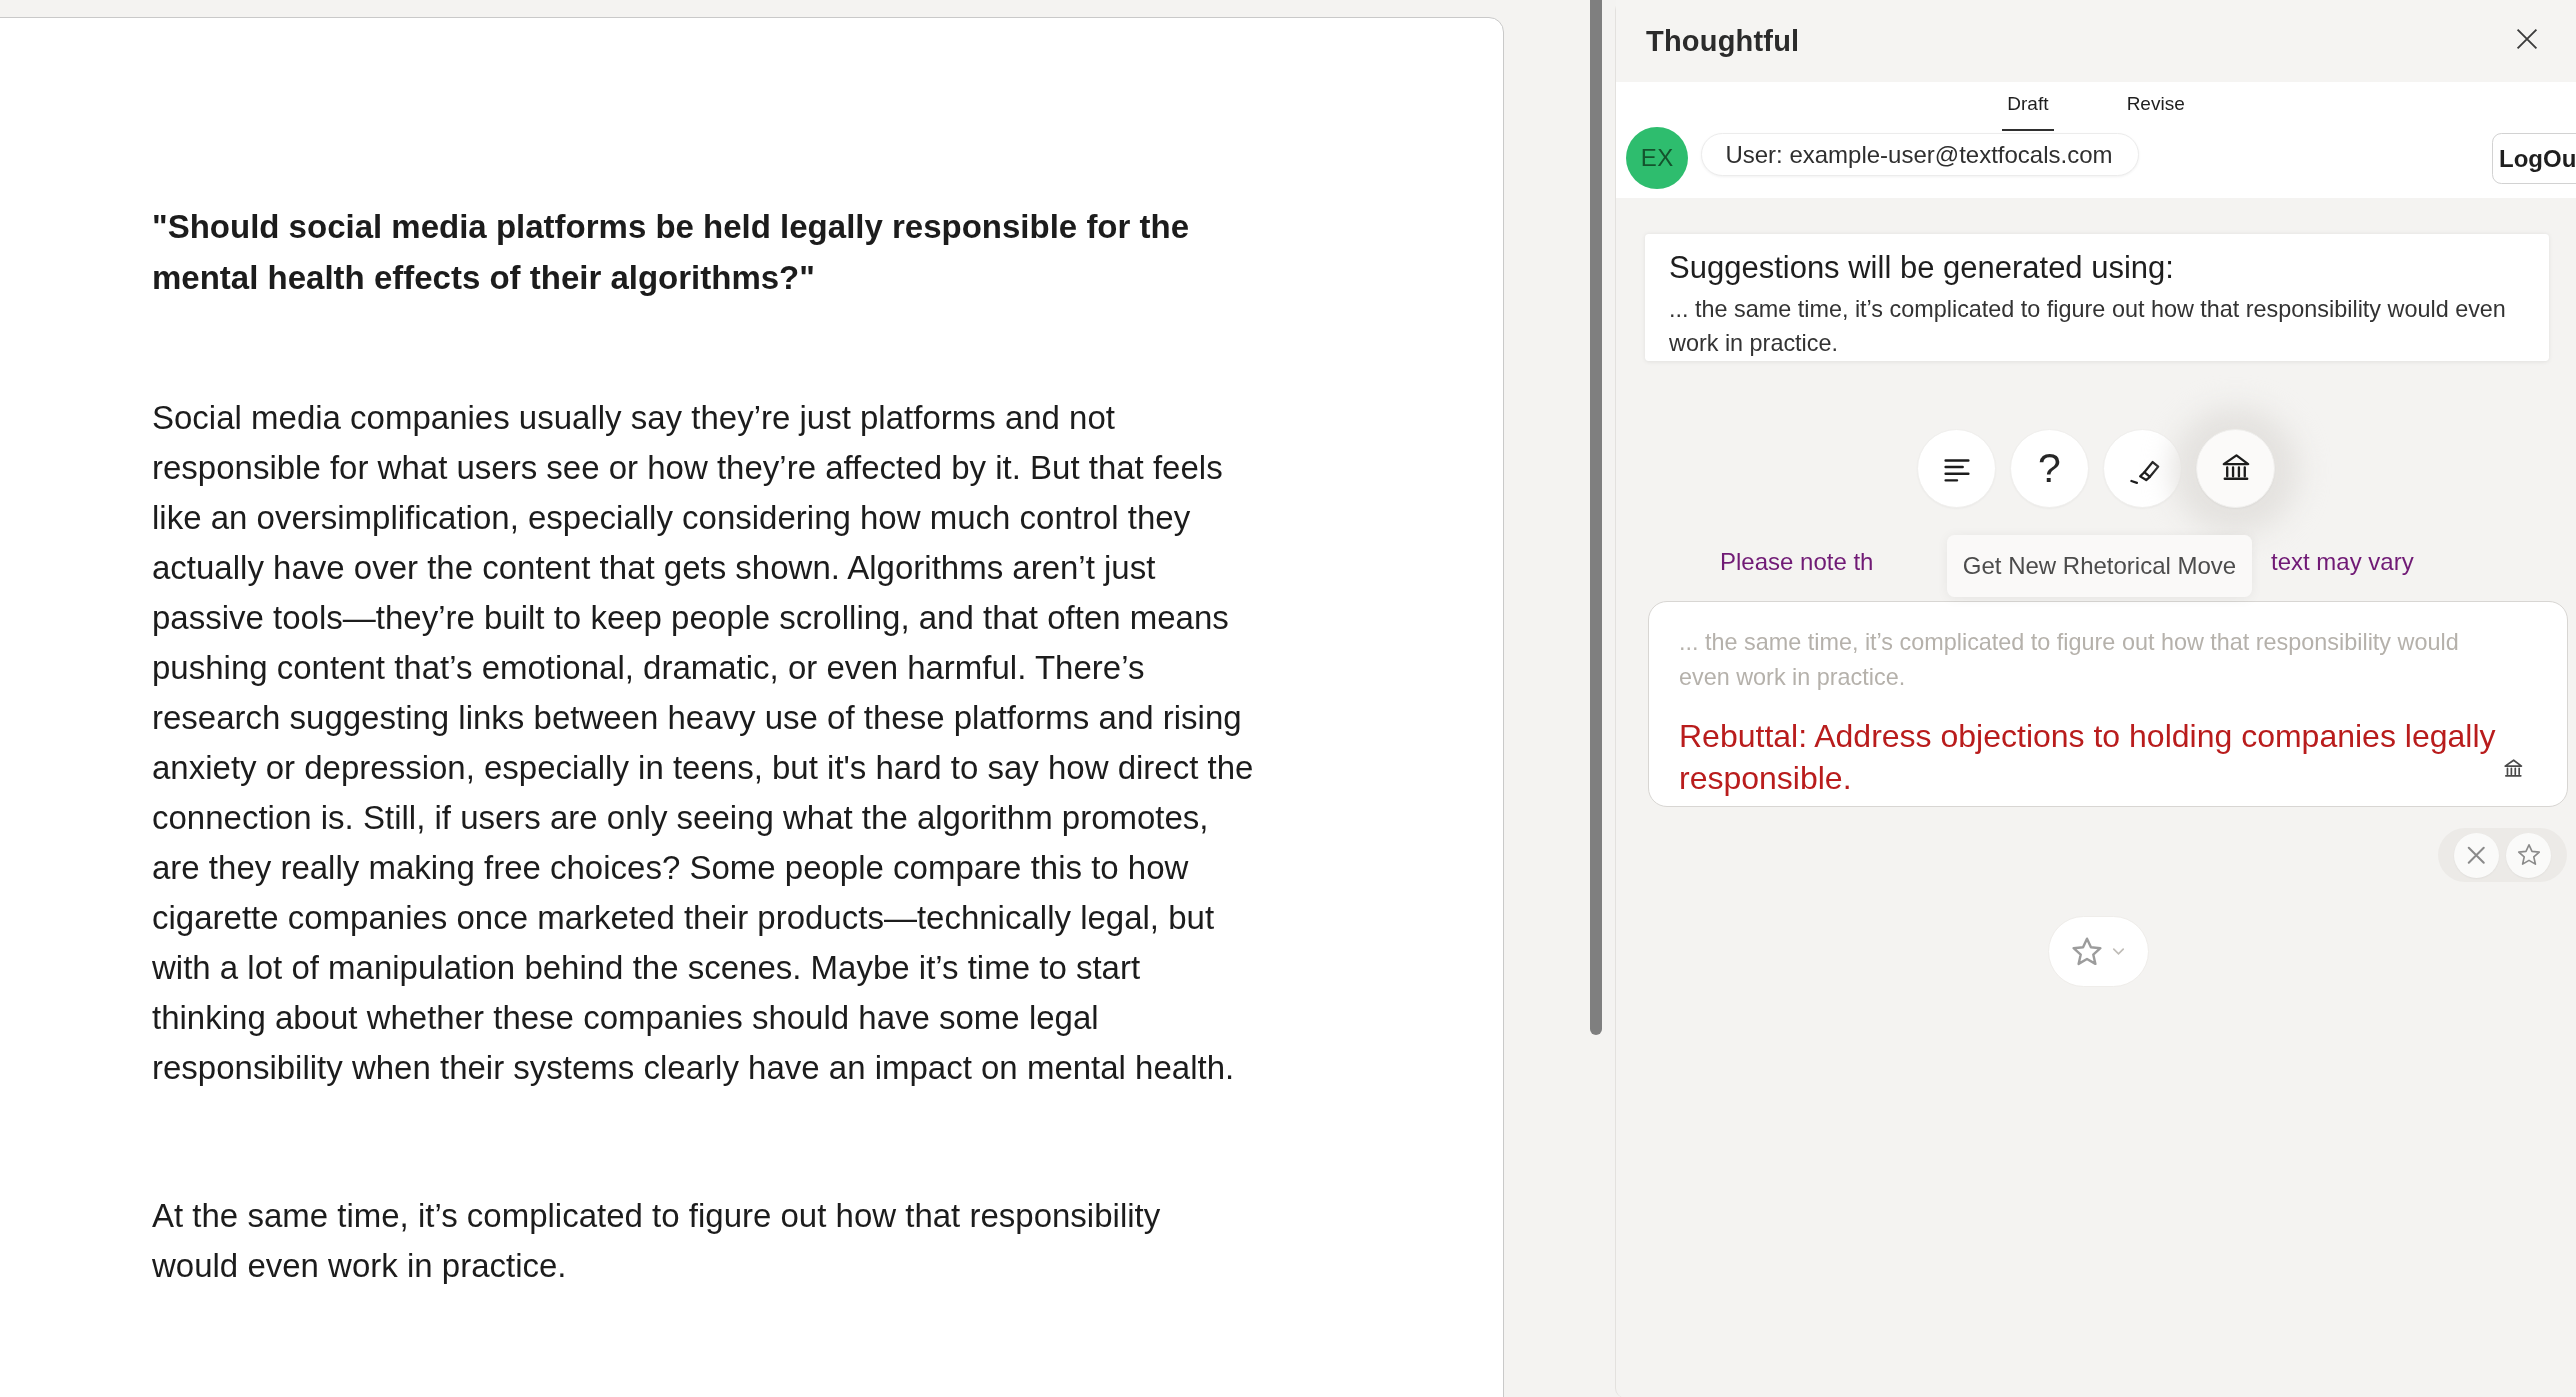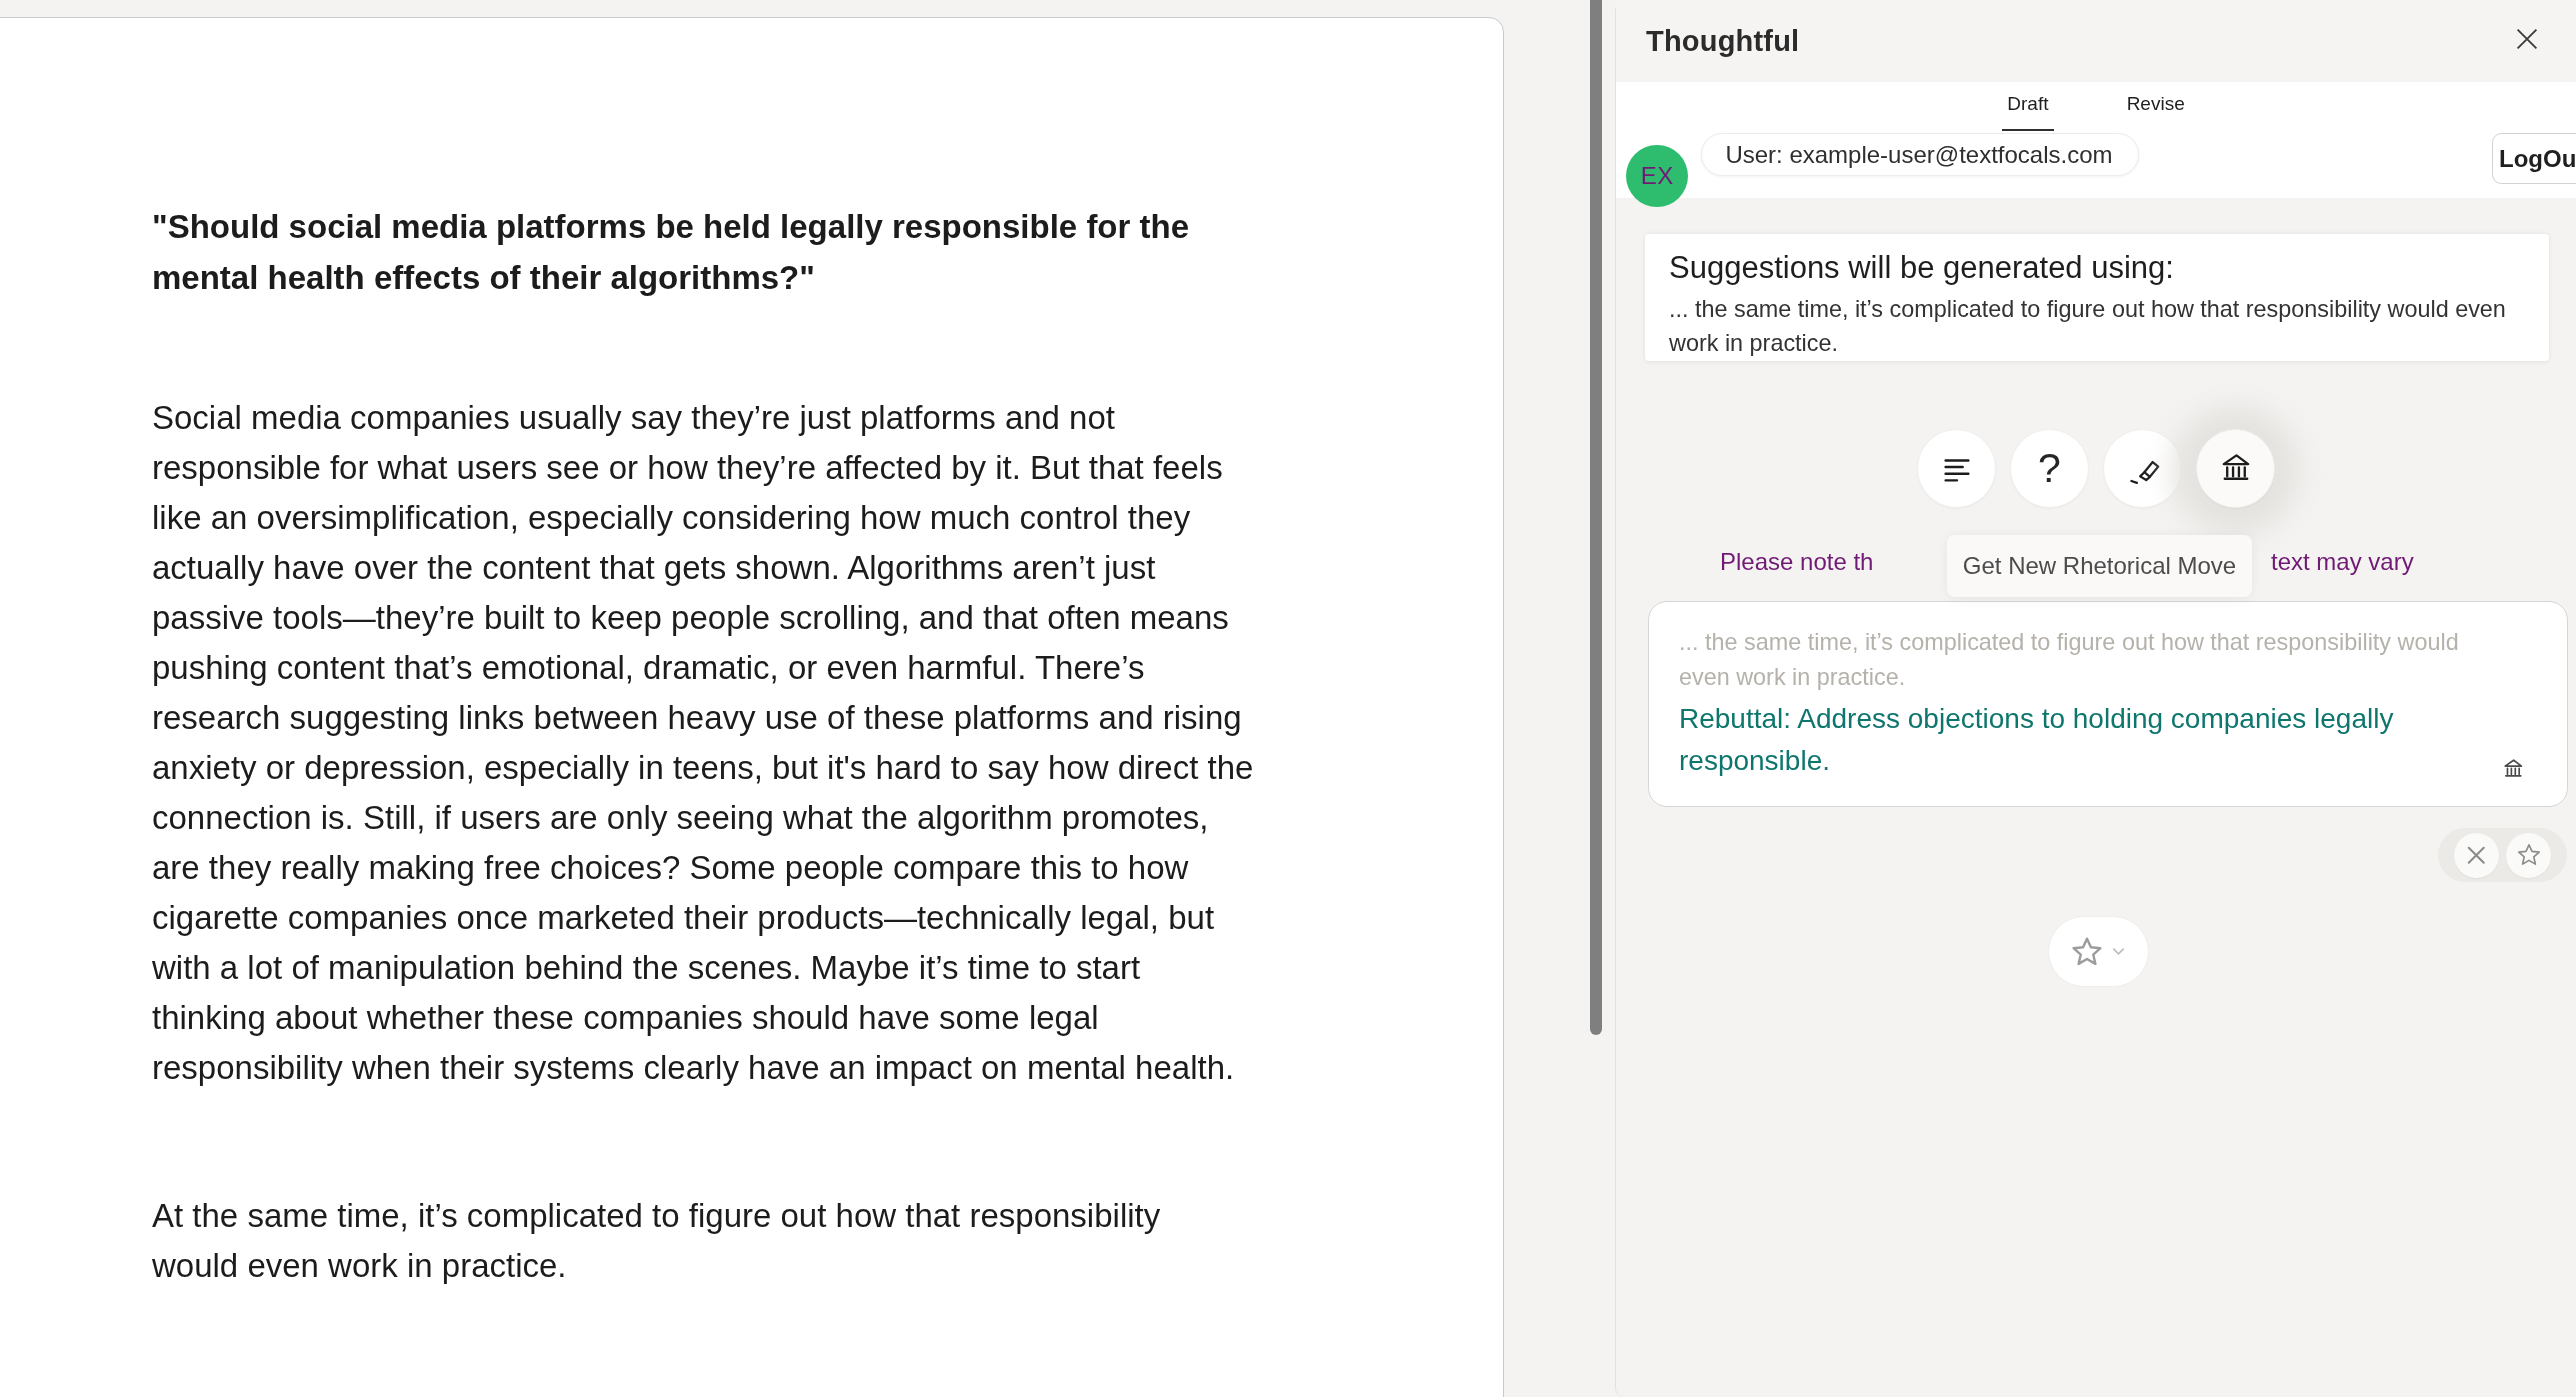--- a/index.html
+++ b/index.html
@@ -36,22 +36,22 @@
   .close-btn{
     position:absolute;right:24px;top:13px;width:51px;height:51px;border:none;background:transparent;
     display:flex;align-items:center;justify-content:center;cursor:pointer;padding:0;
   }
   .white-strip{position:absolute;left:0;top:82px;width:100%;height:116px;background:#ffffff;}
   .tabs{position:absolute;left:0;top:82px;width:100%;height:49px;display:flex;justify-content:center;gap:67px;}
   .tab{font-size:19px;color:#1f1f1f;background:none;border:none;padding:3.7px 5.6px 7.5px 5.6px;cursor:pointer;
        font-family:"Liberation Sans",sans-serif;border-bottom:2.8px solid transparent;}
   .tab.active{border-bottom:2.8px solid #2f2f2f;}
   .avatar{
-    position:absolute;left:10.3px;top:145px;width:62px;height:62px;border-radius:50%;
-    background:#2ebd6e;color:#701a75;font-size:24px;display:flex;align-items:center;justify-content:center;
+    position:absolute;left:10.3px;top:127px;width:62px;height:62px;border-radius:50%;
+    background:#2ebd6e;color:#14532d;font-size:24px;display:flex;align-items:center;justify-content:center;
     letter-spacing:0.5px;
   }
   .email-pill{
     position:absolute;left:85px;top:133px;width:438px;height:43px;background:#ffffff;
     border:0.9px solid #ececec;border-radius:26px;box-shadow:0 0.9px 2.8px rgba(0,0,0,.06);
     display:flex;align-items:center;padding-left:23.4px;box-sizing:border-box;
     font-size:24px;color:#2f2f2f;white-space:nowrap;
   }
   .logout-btn{
     position:absolute;left:828px;top:133px;width:99px;height:51px;background:#ffffff;
@@ -86,21 +86,21 @@
   .tooltip{
     position:absolute;left:331px;top:535px;width:305px;height:62px;background:#faf9f8;
     border-radius:7.5px;box-shadow:0 1.9px 11.2px rgba(0,0,0,.06);z-index:5;
     display:flex;align-items:center;justify-content:center;font-size:24px;color:#4c4c4c;white-space:nowrap;
   }
   .suggestion-card{
     position:absolute;left:32px;top:601px;width:920px;height:206px;background:#ffffff;
     border:1.9px solid #d8d6d3;border-radius:19px;box-sizing:border-box;padding:22.5px 30px;
   }
   .sugg-context{font-size:23.4px;line-height:35px;color:#b5b1ab;white-space:pre-line;}
-  .sugg-text{font-size:28px;line-height:42px;color:#0f766e;margin-top:3px;white-space:pre-line;}
+  .sugg-text{font-size:32px;line-height:42px;color:#b91c1c;margin-top:20px;white-space:pre-line;}
   .sugg-bank{position:absolute;right:41px;bottom:24px;}
   .actions-pill{
     position:absolute;left:822px;top:828px;width:129px;height:54px;background:#eceae7;
     border-radius:27px;display:flex;align-items:center;justify-content:center;gap:7.5px;
   }
   .mini-circle{
     width:45px;height:45px;border-radius:50%;background:#fafaf9;border:none;cursor:pointer;
     display:flex;align-items:center;justify-content:center;padding:0;box-shadow:0 0.9px 1.9px rgba(0,0,0,.05);
   }
   .fav-dropdown{

